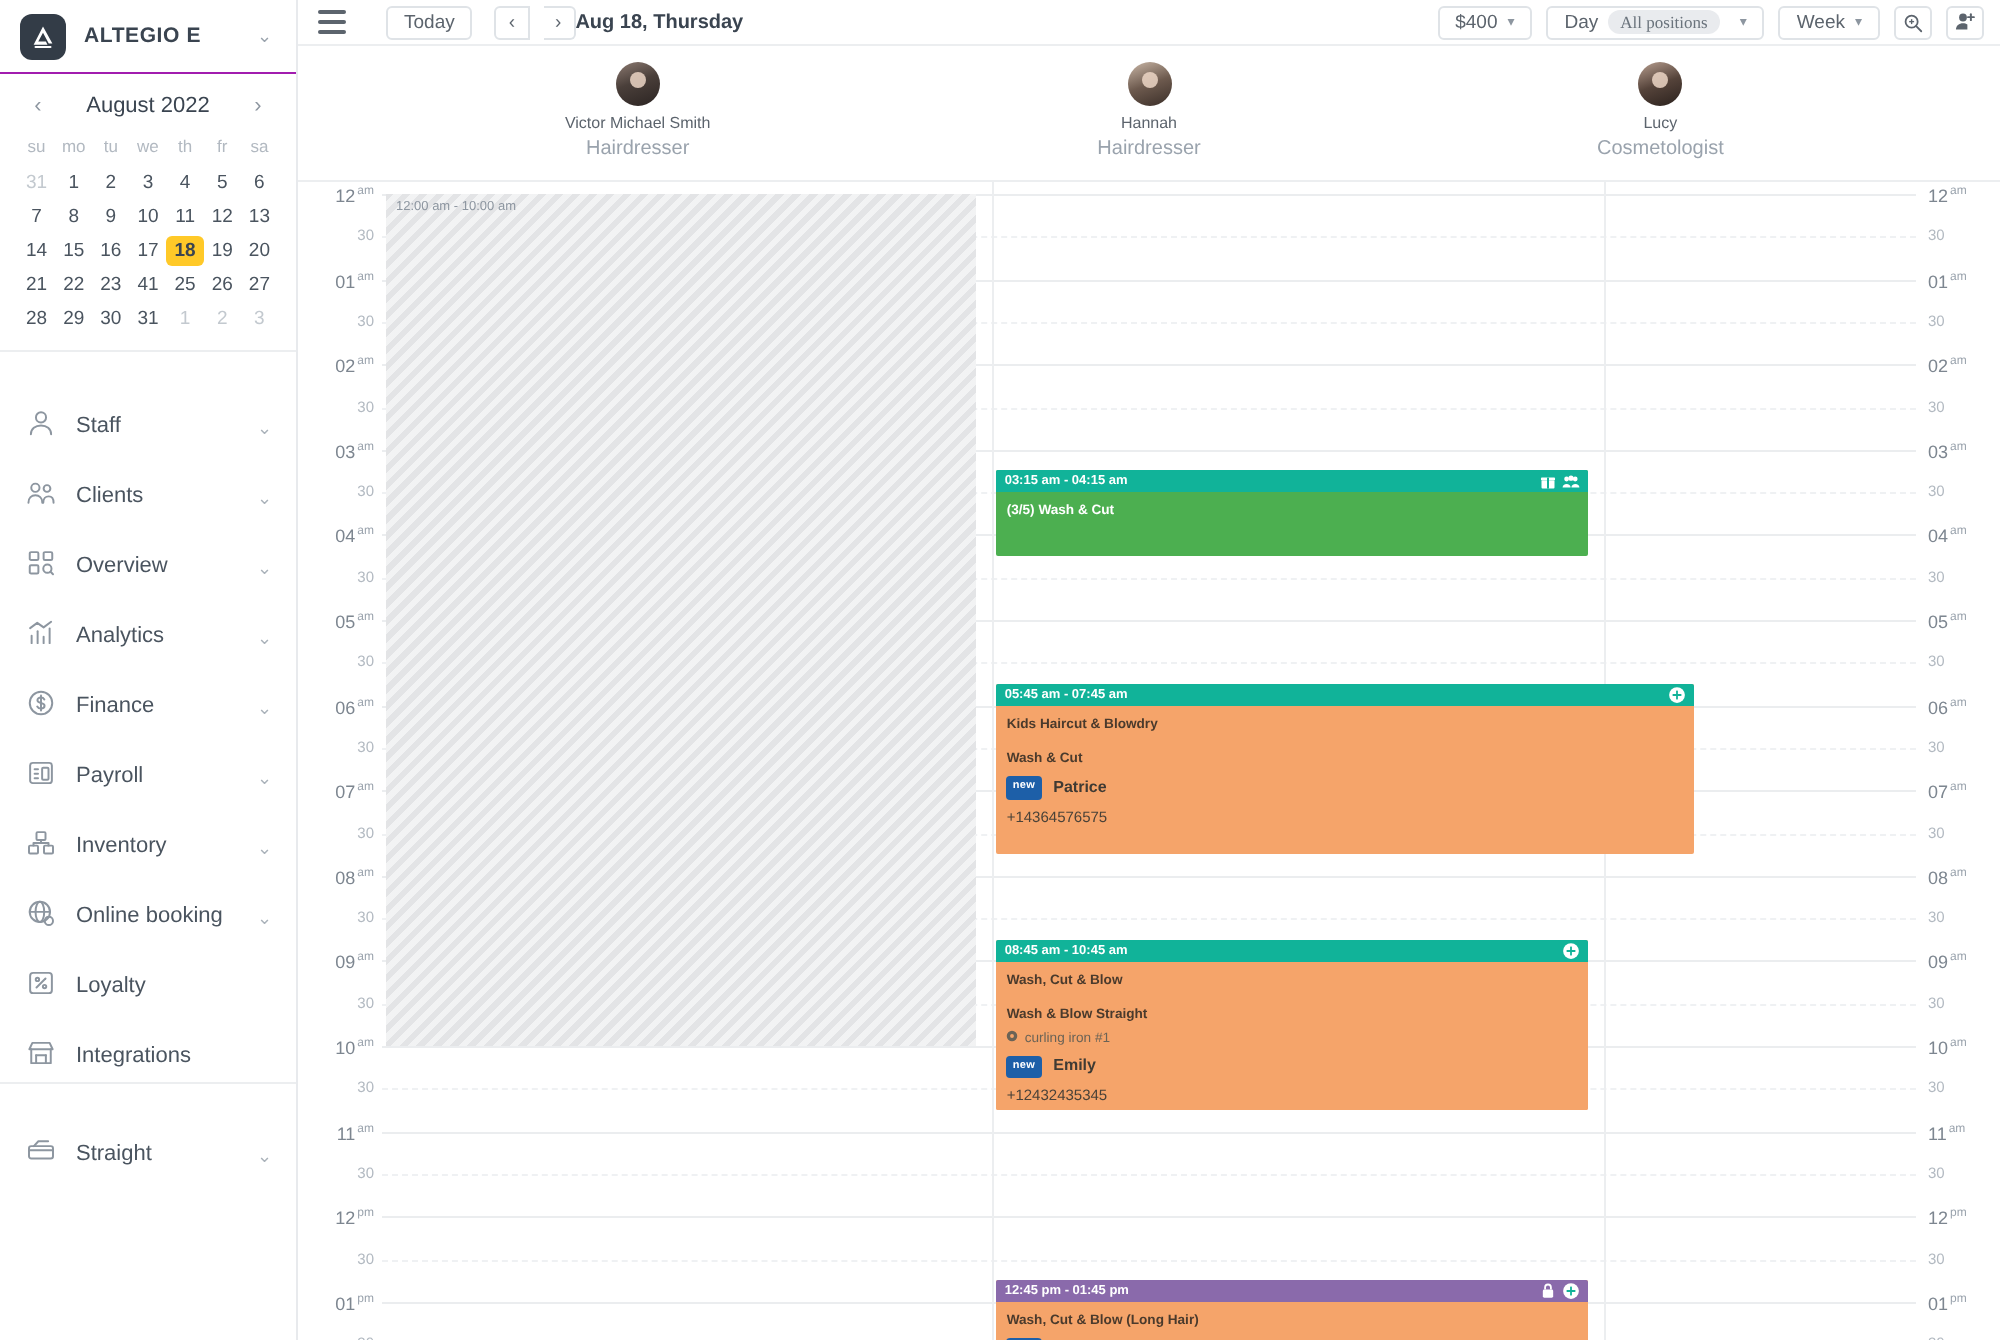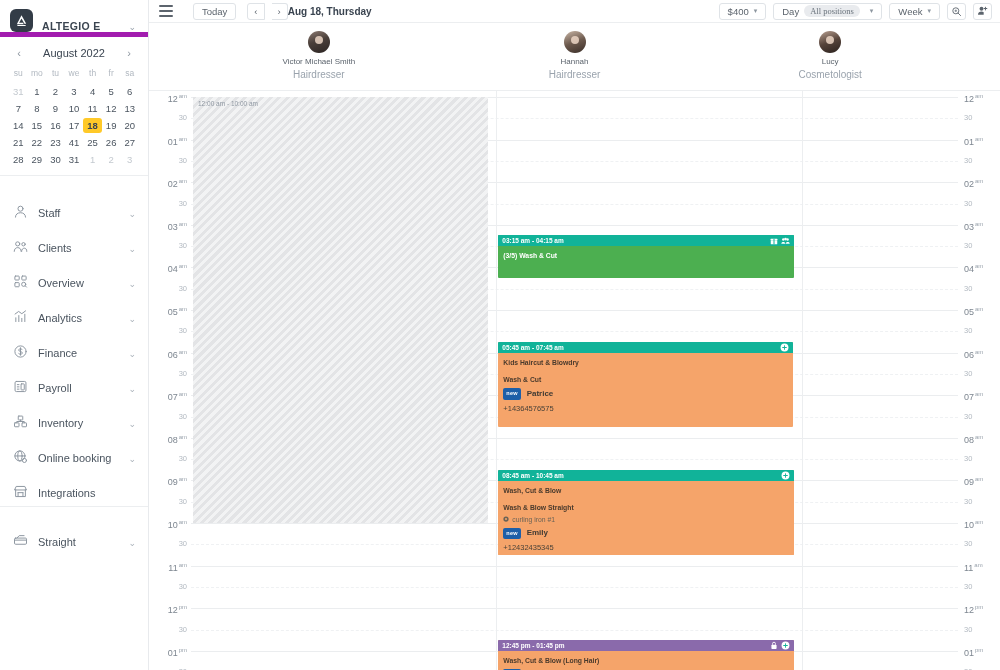--- a/index.html
+++ b/index.html
@@ -15,22 +15,22 @@
   
   .sidebar {
     width: 149px; height: 670px;
     background: #fff;
     border-right: 1px solid #e8eaed;
     display: flex; flex-direction: column;
     flex: 0 0 149px;
     overflow: hidden;
   }
   .brand {
-    height: 37px; display: flex; align-items: flex-end;
-    padding: 0 10px; border-bottom: 5px solid #a21caf;
+    height: 37px; display: flex; align-items: center;
+    padding: 0 10px; border-bottom: 1px solid #a21caf;
     flex: 0 0 37px;
   }
   .logo {
     width: 23px; height: 23px; border-radius: 6px;
     background: #333c47; flex: 0 0 23px;
     display: flex; align-items: center; justify-content: center;
   }
   .logo svg { display: block; }
   .brand-name {
     font-size: 10.5px; font-weight: 700; letter-spacing: .3px;
@@ -364,20 +364,31 @@
               <line x1="2" y1="7.4" x2="12.8" y2="7.4"></line>
               <circle cx="12.2" cy="12.2" r="2.2"></circle>
             </svg>
           </span>
           <span class="nav-label">Online booking</span>
           <span class="nav-caret">⌄</span>
         </div>
         <div class="nav-item">
           <span class="nav-ico">
             <svg width="15" height="15" viewBox="0 0 16 16" fill="none" stroke="#8d96a0" stroke-width="1.05" stroke-linecap="round" stroke-linejoin="round">
+              <rect x="2.2" y="2.6" width="11.6" height="10.8" rx="1.6"></rect>
+              <line x1="5.6" y1="10.4" x2="10.4" y2="5.6"></line>
+              <circle cx="6.1" cy="6.1" r=".9"></circle>
+              <circle cx="9.9" cy="9.9" r=".9"></circle>
+            </svg>
+          </span>
+          <span class="nav-label">Loyalty</span>
+        </div>
+        <div class="nav-item">
+          <span class="nav-ico">
+            <svg width="15" height="15" viewBox="0 0 16 16" fill="none" stroke="#8d96a0" stroke-width="1.05" stroke-linecap="round" stroke-linejoin="round">
               <path d="M1.8 6 3.4 2.6h9.2L14.2 6z"></path>
               <path d="M2.8 6v7.4h10.4V6"></path>
               <line x1="5.4" y1="13.4" x2="5.4" y2="9.2"></line>
               <line x1="10.6" y1="13.4" x2="10.6" y2="9.2"></line>
               <line x1="5.4" y1="9.2" x2="10.6" y2="9.2"></line>
             </svg>
           </span>
           <span class="nav-label">Integrations</span>
         </div>
         <div class="nav-sep"></div>
@@ -545,21 +556,21 @@
                   <circle cx="9" cy="4.2" r="2.6"></circle>
                   <path d="M.6 13.6c0-2.4 1.8-3.7 4-3.7s4 1.3 4 3.7z"></path>
                   <path d="M9.4 13.6c0-2.4 1.8-3.7 4-3.7s4 1.3 4 3.7z"></path>
                 </svg>
               </span>
             </div>
             <div class="appt-body">
               <span class="ttl">(3/5) Wash &amp; Cut</span>
             </div>
           </div>
-          <div class="appt orange" style="left: 307.333px; width: 295px; top: 250.95px; height: 85.2px;">
+          <div class="appt orange" style="left: 307.333px; width: 349px; top: 250.95px; height: 85.2px;">
             <div class="appt-head">
               <span>05:45 am - 07:45 am</span>
               <span class="hspacer"></span>
               <span class="hic">
                 <svg width="9" height="9" viewBox="0 0 16 16">
                   <circle cx="8" cy="8" r="7" fill="#fff"></circle>
                   <rect x="7.2" y="4" width="1.6" height="8" rx=".5" fill="#11b399"></rect>
                   <rect x="4" y="7.2" width="8" height="1.6" rx=".5" fill="#11b399"></rect>
                 </svg>
               </span>

